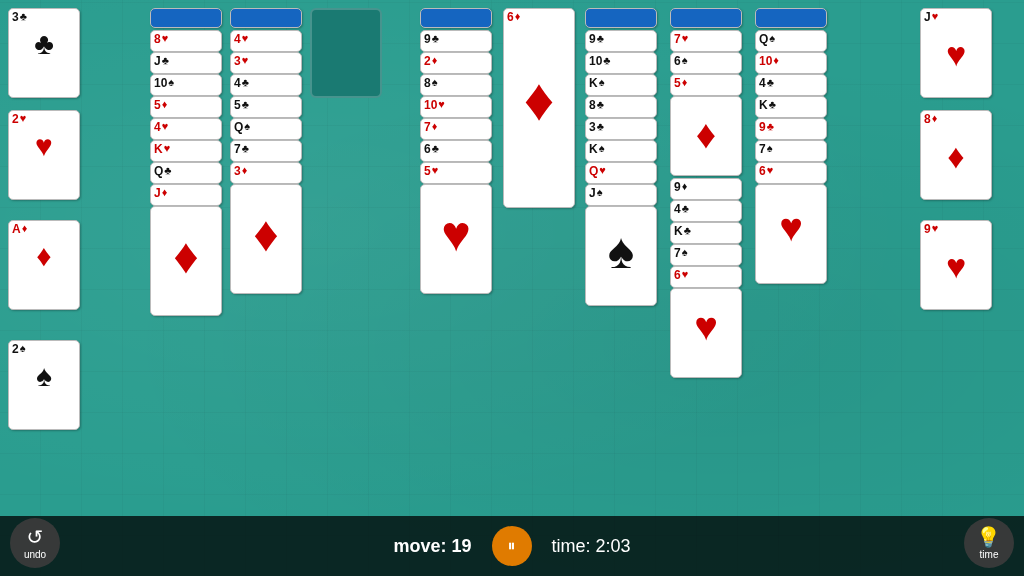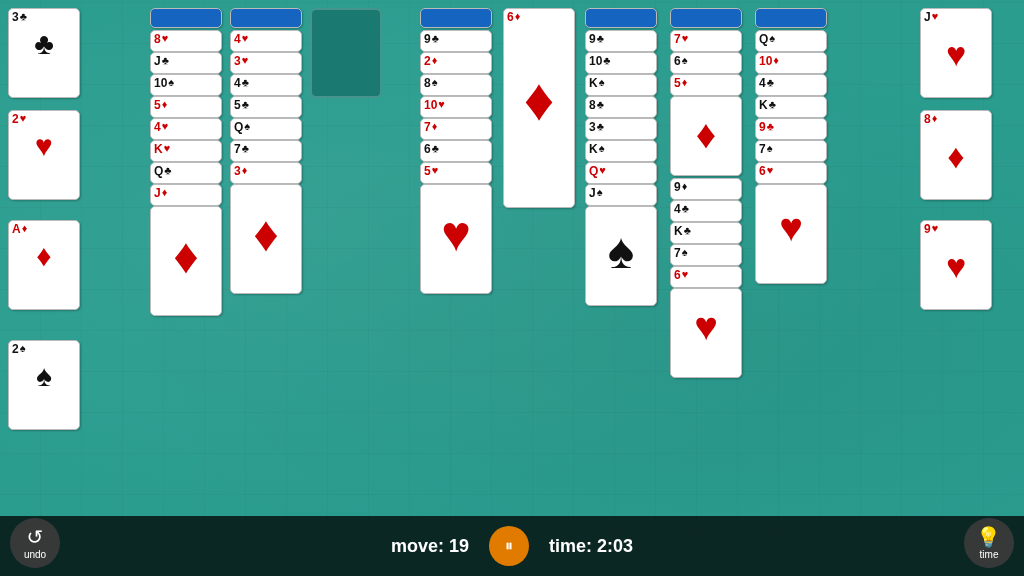--- a/index.html
+++ b/index.html
@@ -105,21 +105,21 @@
       display: flex;
       align-items: center;
       justify-content: center;
       color: white;
       font-size: 16px;
     }
 
     .time-display {
       color: white;
       font-size: 18px;
-      font-weight: bold;
+      font-weight: normal;
     }
 
     .red { color: #cc0000; }
     .black { color: #111111; }
 
     
     .game-area {
       position: absolute;
       top: 0;
       left: 0;

